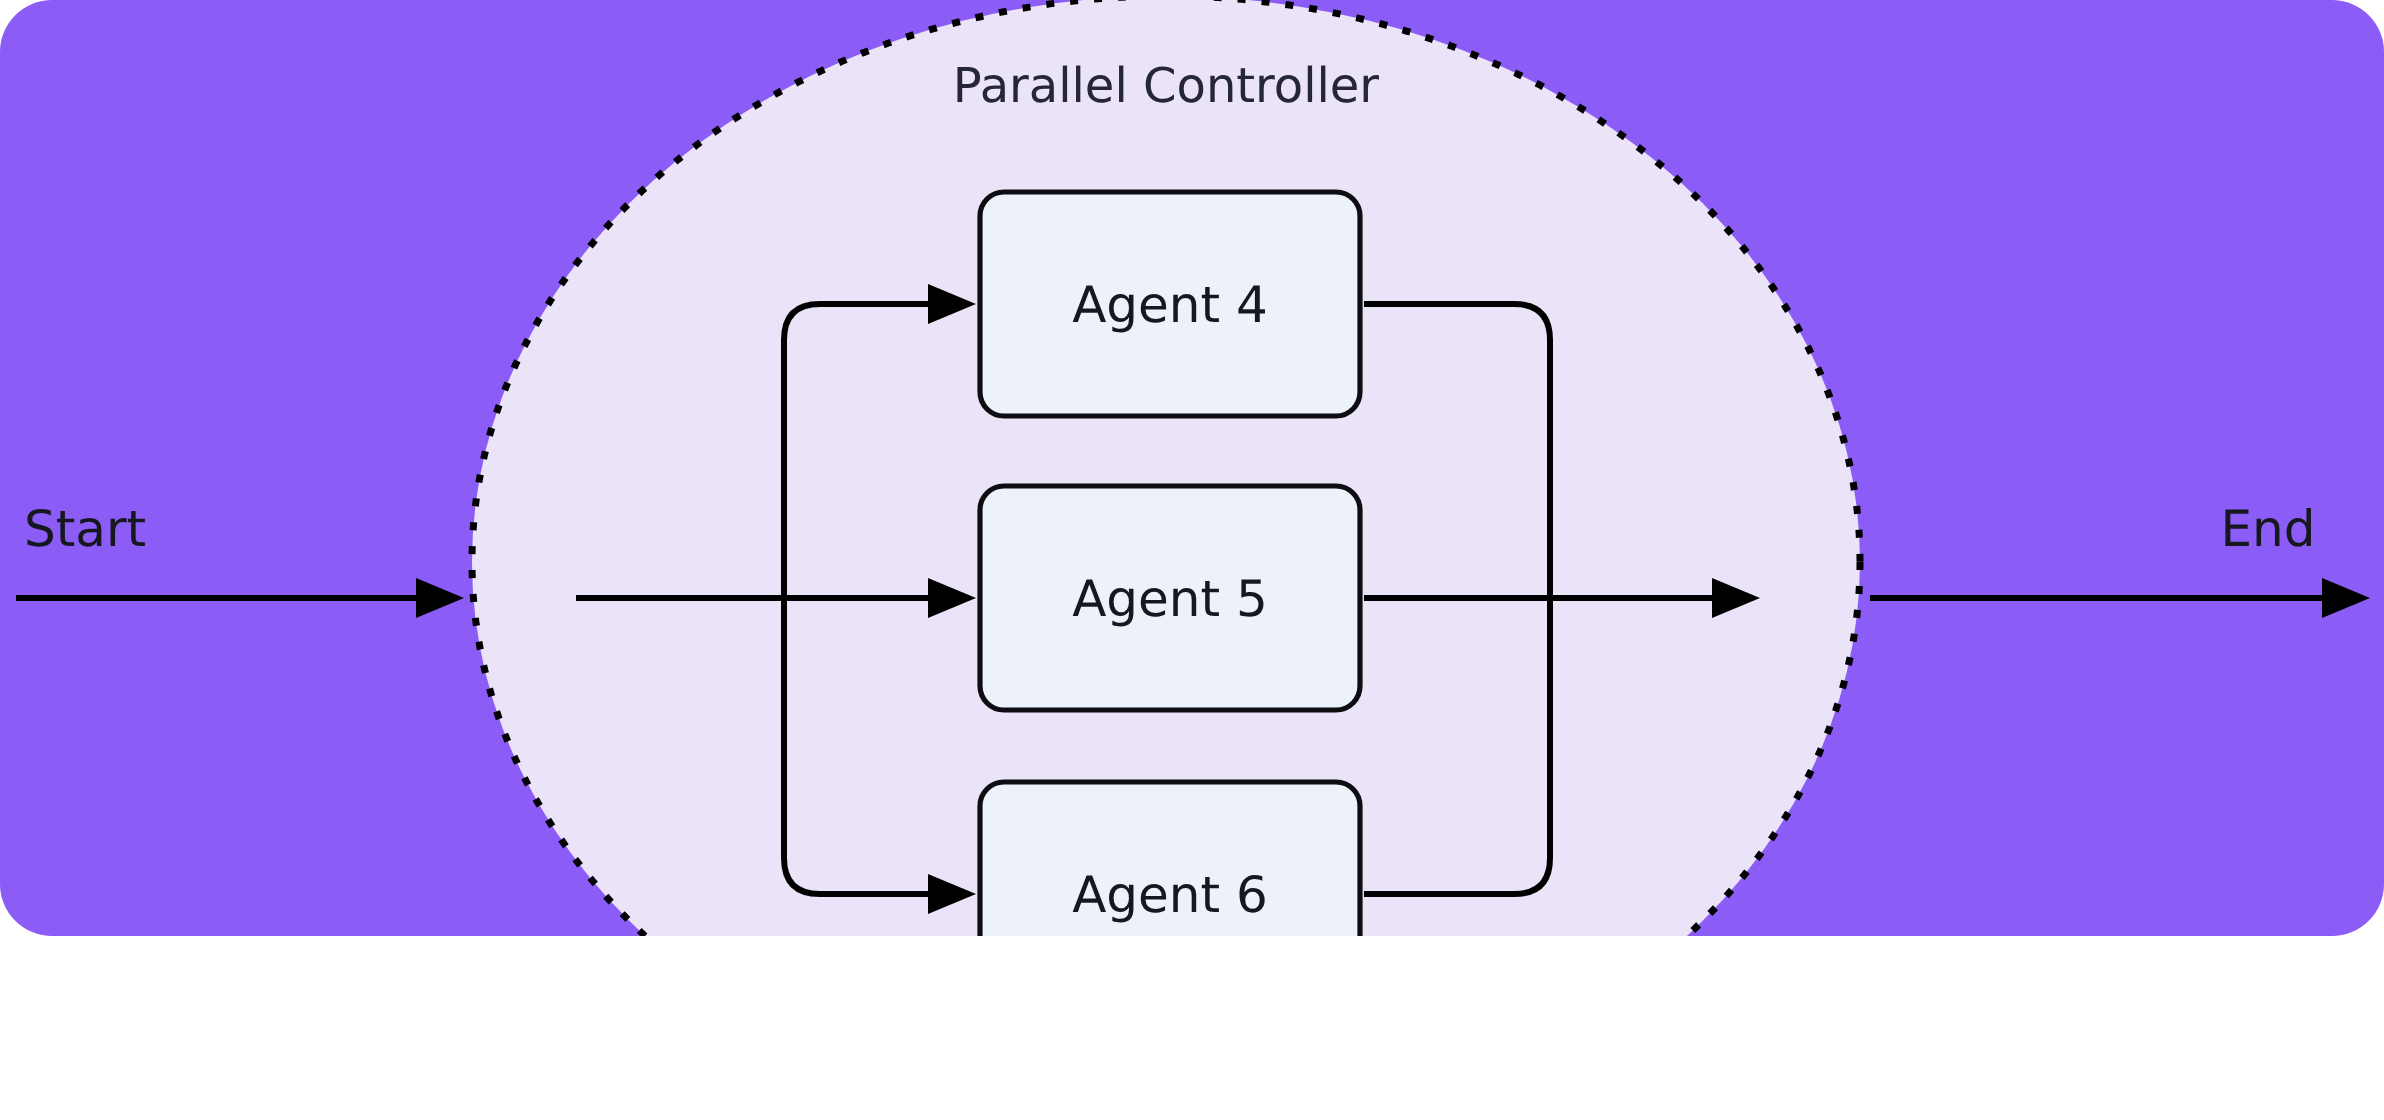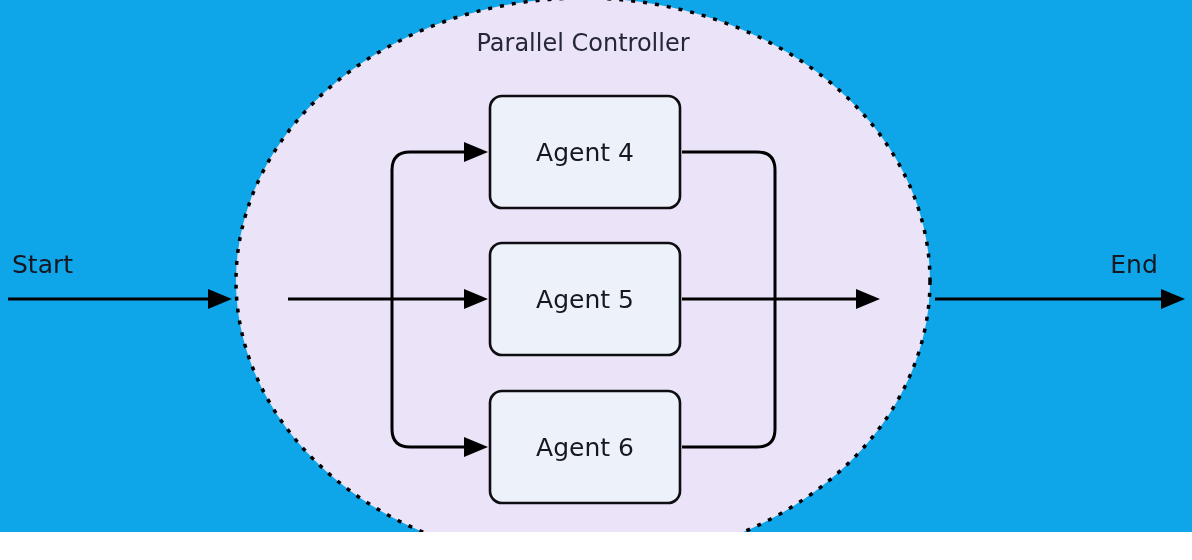--- a/index.html
+++ b/index.html
@@ -2,25 +2,26 @@
 <html><head>
 <meta charset="utf-8">
 <style>
   html, body {
     margin: 0;
     padding: 0;
     background: #ffffff;
   }
   .canvas {
     width: 1192px;
-    height: 532px;
+    height: 468px;
     position: relative;
     overflow: hidden;
     font-family: "DejaVu Sans", sans-serif;
-    background: #0ea5e9;
+    background: #8b5cf6;
+    border-radius: 26px;
   }
   svg { display: block; }
   .diagram-text {
     font-family: "DejaVu Sans", "Liberation Sans", sans-serif;
     font-size: 25px;
     fill: #17171f;
   }
   .title-text {
     font-family: "DejaVu Sans", "Liberation Sans", sans-serif;
     font-size: 24px;

